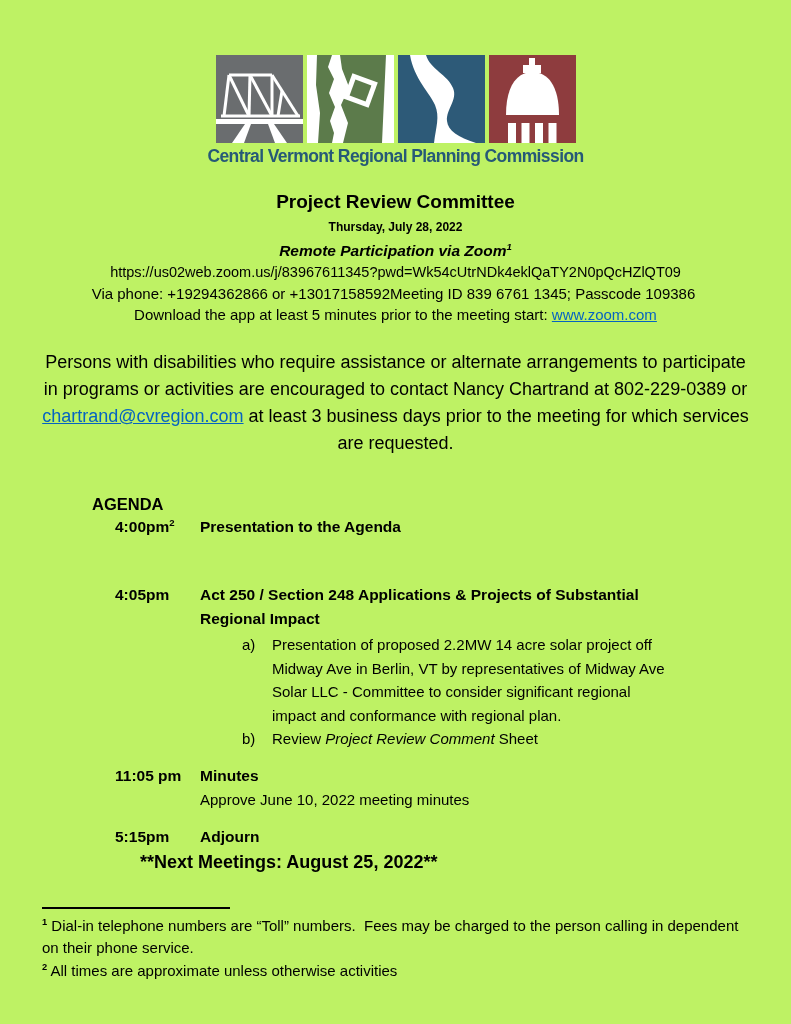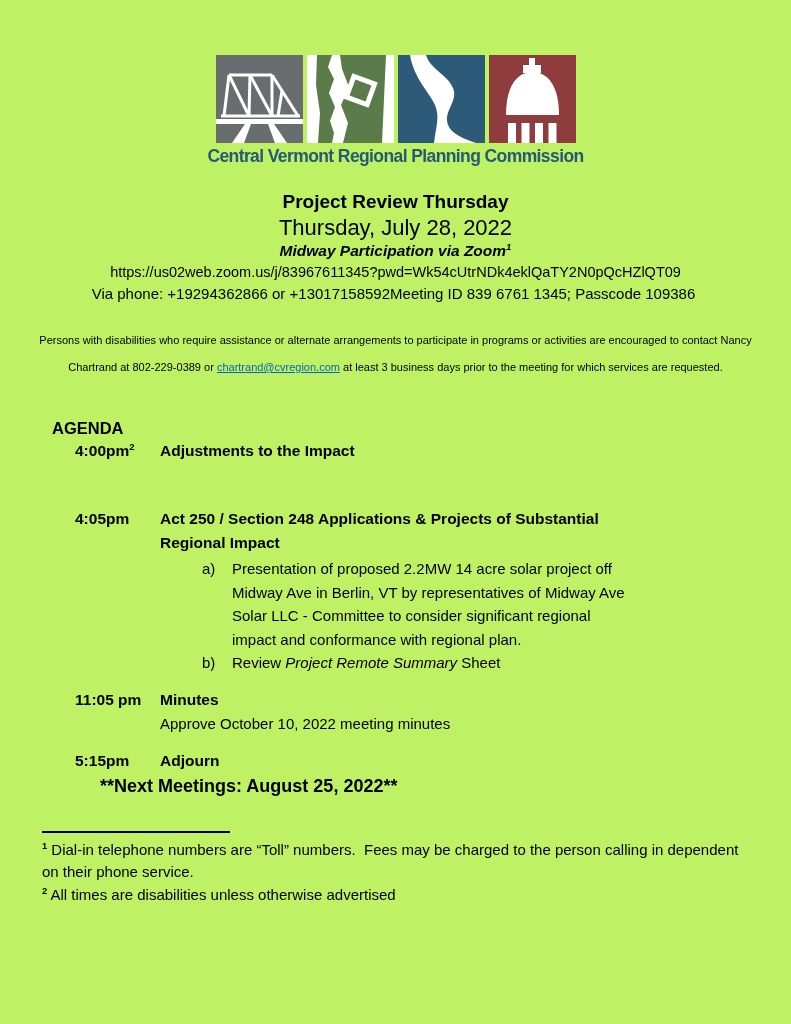--- a/index.html
+++ b/index.html
@@ -27,43 +27,43 @@
   .logo-text {
     margin-top: 3px;
     font-size: 17.5px;
     font-weight: bold;
     letter-spacing: -0.6px;
     color: #265977;
   }
   
   .meeting-info { text-align: center; margin-top: 22px; }
   .mi-title { font-size: 19px; font-weight: bold; line-height: 26px; }
-  .mi-date  { font-size: 22px; font-weight: normal; line-height: 25px; }
+  .mi-date  { font-size: 12px; font-weight: bold; line-height: 25px; }
   .mi-remote { font-size: 15.5px; font-weight: bold; font-style: italic; line-height: 22px; }
   .mi-url { font-size: 14.5px; line-height: 21px; }
   .mi-phone-row {
     display: flex;
     justify-content: center;
     padding: 0 90px 0 86px;
     font-size: 15px;
     line-height: 21px;
   }
   .mi-download { font-size: 15px; line-height: 22px; }
   sup { font-size: 0.62em; font-weight: bold; vertical-align: super; line-height: 0; }
   a.doc-link { color: #0563c1; text-decoration: underline; cursor: pointer; }
   
   .access-note {
     width: 716px;
     margin: 23px auto 0 auto;
     text-align: center;
-    font-size: 11px;
+    font-size: 18px;
     line-height: 27px;
   }
   
-  .agenda { margin: 36px 0 0 52px; }
+  .agenda { margin: 36px 0 0 92px; }
   .agenda-heading { font-size: 16.5px; font-weight: bold; line-height: 22px; }
   .agenda-row { display: flex; align-items: flex-start; }
   .agenda-time {
     width: 85px;
     flex: 0 0 85px;
     margin-left: 23px;
     font-size: 15.5px;
     font-weight: bold;
     line-height: 24px;
   }
@@ -153,86 +153,87 @@
         <rect x="19" y="68" width="8" height="20" fill="#ffffff"></rect>
         <rect x="32.5" y="68" width="8" height="20" fill="#ffffff"></rect>
         <rect x="46" y="68" width="8" height="20" fill="#ffffff"></rect>
         <rect x="59.5" y="68" width="8" height="20" fill="#ffffff"></rect>
       </svg>
     </div>
     <div class="logo-text">Central Vermont Regional Planning Commission</div>
   </div>
 
   <div class="meeting-info">
-    <div class="mi-title">Project Review Thursday</div>
+    <div class="mi-title">Project Review Committee</div>
     <div class="mi-date">Thursday, July 28, 2022</div>
-    <div class="mi-remote"><span>Midway Participation via Zoom</span><sup>1</sup></div>
+    <div class="mi-remote"><span>Remote Participation via Zoom</span><sup>1</sup></div>
     <div class="mi-url">https://us02web.zoom.us/j/83967611345?pwd=Wk54cUtrNDk4eklQaTY2N0pQcHZlQT09</div>
     <div class="mi-phone-row">
       <span>Via phone: +19294362866 or +13017158592</span>
       <span>Meeting ID 839 6761 1345; Passcode 109386</span>
     </div>
+    <div class="mi-download"><span>Download the app at least 5 minutes prior to the meeting start: </span><a class="doc-link">www.zoom.com</a></div>
   </div>
 
   <p class="access-note"><span>Persons with disabilities who require assistance or alternate arrangements to participate in programs or activities are encouraged to contact Nancy Chartrand at 802-229-0389 or </span><a class="doc-link">chartrand@cvregion.com</a><span> at least 3 business days prior to the meeting for which services are requested.</span></p>
 
   <div class="agenda">
     <div class="agenda-heading">AGENDA</div>
 
     <div class="agenda-row">
       <div class="agenda-time"><span>4:00pm</span><sup>2</sup></div>
-      <div class="agenda-body">Adjustments to the Impact</div>
+      <div class="agenda-body">Presentation to the Agenda</div>
     </div>
 
     <div class="gap-md"></div>
 
 
     <div class="gap-md"></div>
 
     <div class="agenda-row">
       <div class="agenda-time">4:05pm</div>
       <div class="agenda-body">
         <div>Act 250 / Section 248 Applications &amp; Projects of Substantial Regional Impact</div>
         <div class="sub-items">
           <div class="sub-item">
             <div class="sub-label">a)</div>
             <div class="sub-text">Presentation of proposed 2.2MW 14 acre solar project off Midway Ave in Berlin, VT by representatives of Midway Ave Solar LLC - Committee to consider significant regional impact and conformance with regional plan.</div>
           </div>
           <div class="sub-item">
             <div class="sub-label">b)</div>
-            <div class="sub-text"><span>Review </span><i>Project Remote Summary</i><span> Sheet</span></div>
+            <div class="sub-text"><span>Review </span><i>Project Review Comment</i><span> Sheet</span></div>
           </div>
         </div>
       </div>
     </div>
 
     <div class="gap-sm"></div>
 
     <div class="agenda-row">
       <div class="agenda-time">11:05 pm</div>
       <div class="agenda-body">
         <div>Minutes</div>
-        <div class="agenda-detail">Approve October 10, 2022 meeting minutes</div>
+        <div class="agenda-detail">Approve June 10, 2022 meeting minutes</div>
       </div>
     </div>
 
     <div class="gap-sm"></div>
 
     <div class="agenda-row">
       <div class="agenda-time">5:15pm</div>
       <div class="agenda-body">Adjourn</div>
     </div>
 
     <div class="next-meetings">**Next Meetings: August 25, 2022**</div>
   </div>
 
   <div class="footnotes">
     <hr class="footnote-rule">
     <div class="footnote"><sup>1</sup><span> Dial-in telephone numbers are “Toll” numbers.  Fees may be charged to the person calling in dependent on their phone service.</span></div>
-    <div class="footnote"><sup>2</sup><span> All times are disabilities unless otherwise advertised</span></div>
+    <div class="footnote"><sup>2</sup><span> All times are approximate unless otherwise activities</span></div>
   </div>
 
   <div class="page-footer">
     
     
   </div>
 
 </div>
 
 </body></html>

